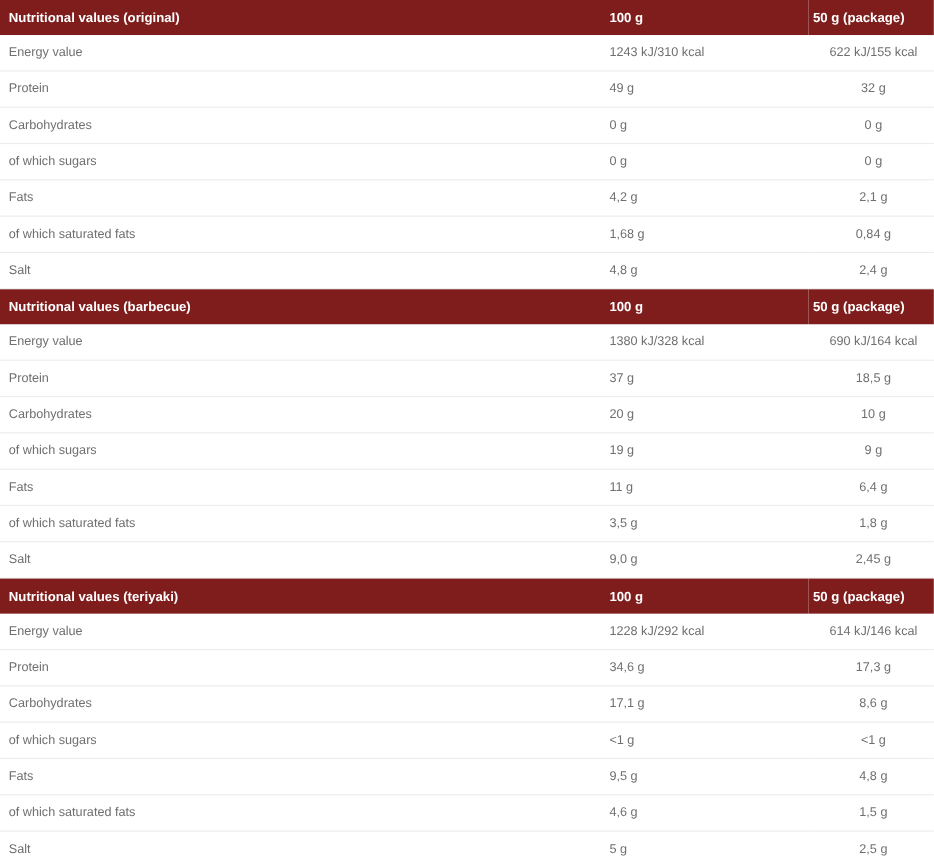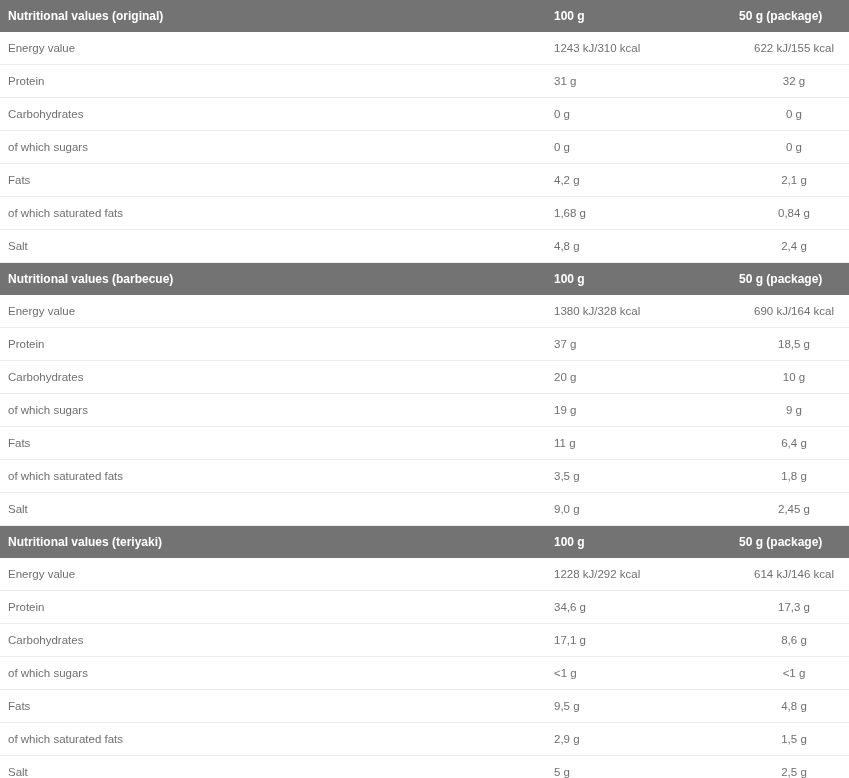--- a/index.html
+++ b/index.html
@@ -21,21 +21,21 @@
   table.nutri {
     width: 849px;
     border-collapse: collapse;
     table-layout: fixed;
   }
   table.nutri col.c-label { width: 550px; }
   table.nutri col.c-v1 { width: 185px; }
   table.nutri col.c-v2 { width: 114px; }
 
   thead th {
-    background: #737373;
+    background: #7f1d1d;
     color: #ffffff;
     font-weight: bold;
     font-size: 12px;
     text-align: left;
     height: 32px;
     padding: 0 0 0 8px;
     vertical-align: middle;
     border: none;
   }
   thead th.th-title { padding-left: 8px; }
@@ -73,21 +73,21 @@
         </tr>
       </thead>
       <tbody>
         <tr>
           <td class="label">Energy value</td>
           <td class="v1">1243 kJ/310 kcal</td>
           <td class="v2">622 kJ/155 kcal</td>
         </tr>
         <tr>
           <td class="label">Protein</td>
-          <td class="v1">31 g</td>
+          <td class="v1">49 g</td>
           <td class="v2">32 g</td>
         </tr>
         <tr>
           <td class="label">Carbohydrates</td>
           <td class="v1">0 g</td>
           <td class="v2">0 g</td>
         </tr>
         <tr class="indent">
           <td class="label">of which sugars</td>
           <td class="v1">0 g</td>
@@ -195,21 +195,21 @@
           <td class="v1">&lt;1 g</td>
           <td class="v2">&lt;1 g</td>
         </tr>
         <tr>
           <td class="label">Fats</td>
           <td class="v1">9,5 g</td>
           <td class="v2">4,8 g</td>
         </tr>
         <tr class="indent">
           <td class="label">of which saturated fats</td>
-          <td class="v1">2,9 g</td>
+          <td class="v1">4,6 g</td>
           <td class="v2">1,5 g</td>
         </tr>
         <tr>
           <td class="label">Salt</td>
           <td class="v1">5 g</td>
           <td class="v2">2,5 g</td>
         </tr>
       </tbody>
     </table>
   </div>

